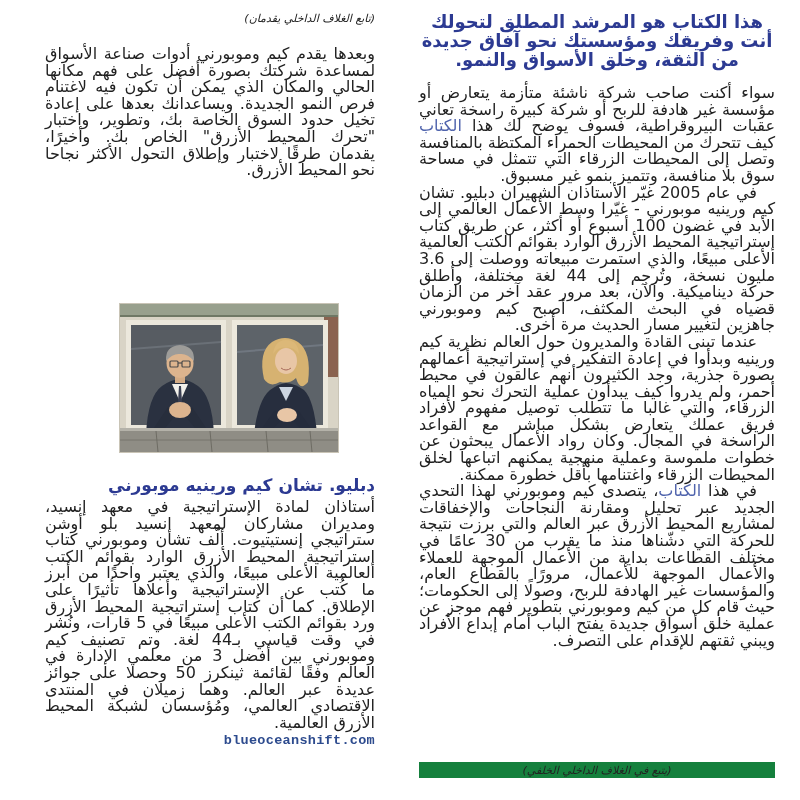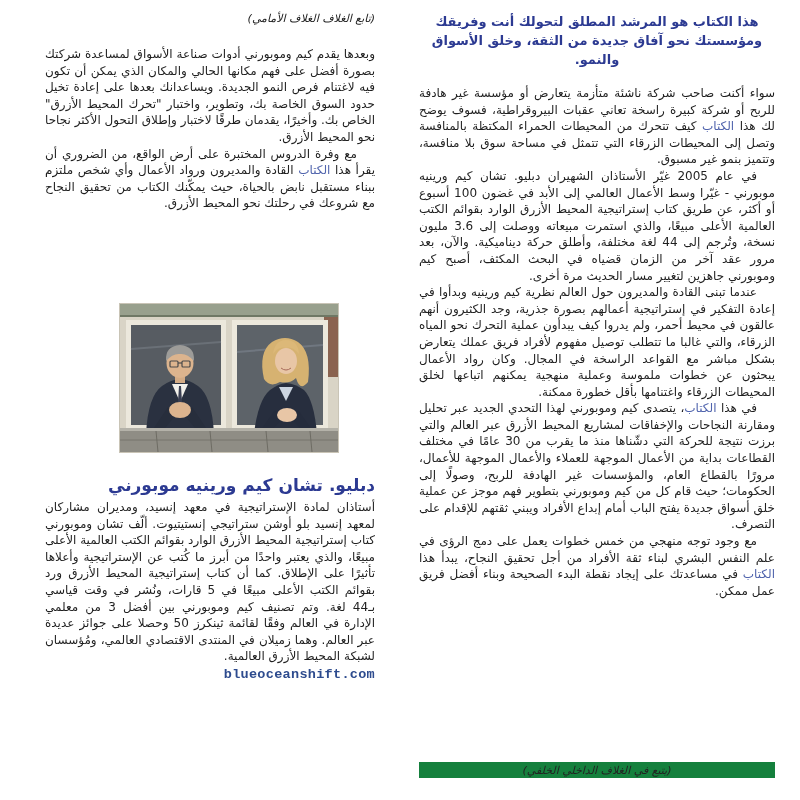--- a/index.html
+++ b/index.html
@@ -5,24 +5,24 @@
   html,body{margin:0;padding:0;background:#ffffff;}
   .page{
     position:relative; width:800px; height:800px; overflow:hidden;
     background:#ffffff; direction:rtl;
     font-family:"DejaVu Sans", sans-serif; color:var(--text-color,#1f1f1f);
   }
   .col{position:absolute; top:10px; height:782px;}
   .col-right{right:25px; width:356px;}
   .col-left{left:45px; width:330px;}
   .headline{
-    color:var(--heading-blue,#2c3a92); font-weight:bold; font-size:13px;
+    color:var(--heading-blue,#2c3a92); font-weight:bold; font-size:18px;
     line-height:19px; text-align:center; margin:2px 0 16px 0;
   }
-  .para{margin:0; font-size:12px; line-height:16.6px; text-align:justify;}
+  .para{margin:0; font-size:16px; line-height:16.6px; text-align:justify;}
   .para.indent{text-indent:18px;}
   .seg-book{color:var(--book-link-blue,#5064ad);}
   .seg-italic{}
   .note{font-style:italic; font-size:11px; color:#222; line-height:14px;}
   .note-top{text-align:right; margin:2px 0 20px 0;}
   .note-bottom{
     position:absolute; bottom:14px; left:0; right:0; text-align:center;
     background:#15803d; padding-top:2px;
   }
   .photo-wrap{
@@ -46,30 +46,28 @@
 
 <div class="page">
 
   <div class="col col-right">
     <div class="headline">هذا الكتاب هو المرشد المطلق لتحولك أنت وفريقك ومؤسستك نحو آفاق جديدة من الثقة، وخلق الأسواق والنمو.</div>
     <div>
         <p class="para"><span>سواء أكنت صاحب شركة ناشئة متأزمة يتعارض أو مؤسسة غير هادفة للربح أو شركة كبيرة راسخة تعاني عقبات البيروقراطية، فسوف يوضح لك هذا </span><span class="seg-book">الكتاب</span><span> كيف تتحرك من المحيطات الحمراء المكتظة بالمنافسة وتصل إلى المحيطات الزرقاء التي تتمثل في مساحة سوق بلا منافسة، وتتميز بنمو غير مسبوق.</span></p>
         <p class="para indent"><span>في عام 2005 غيّر الأستاذان الشهيران دبليو. تشان كيم ورينيه موبورني - غيّرا وسط الأعمال العالمي إلى الأبد في غضون 100 أسبوع أو أكثر، عن طريق كتاب </span><span class="seg-italic">إستراتيجية المحيط الأزرق</span><span> الوارد بقوائم الكتب العالمية الأعلى مبيعًا، والذي استمرت مبيعاته ووصلت إلى 3.6 مليون نسخة، وتُرجم إلى 44 لغة مختلفة، وأطلق حركة ديناميكية. والآن، بعد مرور عقد آخر من الزمان قضياه في البحث المكثف، أصبح كيم وموبورني جاهزين لتغيير مسار الحديث مرة أخرى.</span></p>
         <p class="para indent"><span>عندما تبنى القادة والمديرون حول العالم نظرية كيم ورينيه وبدأوا في إعادة التفكير في إستراتيجية أعمالهم بصورة جذرية، وجد الكثيرون أنهم عالقون في محيط أحمر، ولم يدروا كيف يبدأون عملية التحرك نحو المياه الزرقاء، والتي غالبا ما تتطلب توصيل مفهوم لأفراد فريق عملك يتعارض بشكل مباشر مع القواعد الراسخة في المجال. وكان رواد الأعمال يبحثون عن خطوات ملموسة وعملية منهجية يمكنهم اتباعها لخلق المحيطات الزرقاء واغتنامها بأقل خطورة ممكنة.</span></p>
         <p class="para indent"><span>في هذا </span><span class="seg-book">الكتاب</span><span>، يتصدى كيم وموبورني لهذا التحدي الجديد عبر تحليل ومقارنة النجاحات والإخفاقات لمشاريع المحيط الأزرق عبر العالم والتي برزت نتيجة للحركة التي دشّناها منذ ما يقرب من 30 عامًا في مختلف القطاعات بداية من الأعمال الموجهة للعملاء والأعمال الموجهة للأعمال، مرورًا بالقطاع العام، والمؤسسات غير الهادفة للربح، وصولًا إلى الحكومات؛ حيث قام كل من كيم وموبورني بتطوير فهم موجز عن عملية خلق أسواق جديدة يفتح الباب أمام إبداع الأفراد ويبني ثقتهم للإقدام على التصرف.</span></p>
-        <p class="para indent"><span>مع وجود توجه منهجي من خمس خطوات يعمل على دمج الرؤى في علم النفس البشري لبناء ثقة الأفراد من أجل تحقيق النجاح، يبدأ هذا </span><span class="seg-book">الكتاب</span><span> في مساعدتك على إيجاد نقطة البدء الصحيحة وبناء أفضل فريق عمل ممكن.</span></p>
       </div>
     <div class="note note-bottom">(يتبع في الغلاف الداخلي الخلفي)</div>
   </div>
 
   <div class="col col-left">
-    <div class="note note-top">(تابع الغلاف الغلاف الأمامي)</div>
+    <div class="note note-top">(تابع الغلاف الداخلي يقدمان)</div>
     <div>
         <p class="para"><span>وبعدها يقدم كيم وموبورني أدوات صناعة الأسواق لمساعدة شركتك بصورة أفضل على فهم مكانها الحالي والمكان الذي يمكن أن تكون فيه لاغتنام فرص النمو الجديدة. ويساعدانك بعدها على إعادة تخيل حدود السوق الخاصة بك، وتطوير، واختبار "تحرك المحيط الأزرق" الخاص بك. وأخيرًا، يقدمان طرقًا لاختبار وإطلاق التحول الأكثر نجاحا نحو المحيط الأزرق.</span></p>
-        <p class="para indent"><span>مع وفرة الدروس المختبرة على أرض الواقع، من الضروري أن يقرأ هذا </span><span class="seg-book">الكتاب</span><span> القادة والمديرون ورواد الأعمال وأي شخص ملتزم ببناء مستقبل نابض بالحياة، حيث يمكّنك الكتاب من تحقيق النجاح مع شروعك في رحلتك نحو المحيط الأزرق.</span></p>
       </div>
 
     <div class="photo-wrap">
       <svg width="218" height="148" viewBox="0 0 218 148">
         <rect x="0" y="0" width="218" height="148" fill="#d9d4c6"></rect>
         <rect x="0" y="0" width="218" height="11" fill="#98a08d"></rect>
         <rect x="0" y="11" width="218" height="2" fill="#6f7865"></rect>
         <rect x="204" y="13" width="14" height="60" fill="#8a6350"></rect>
 
         <rect x="6" y="16" width="100" height="110" fill="#ece8dc"></rect>

